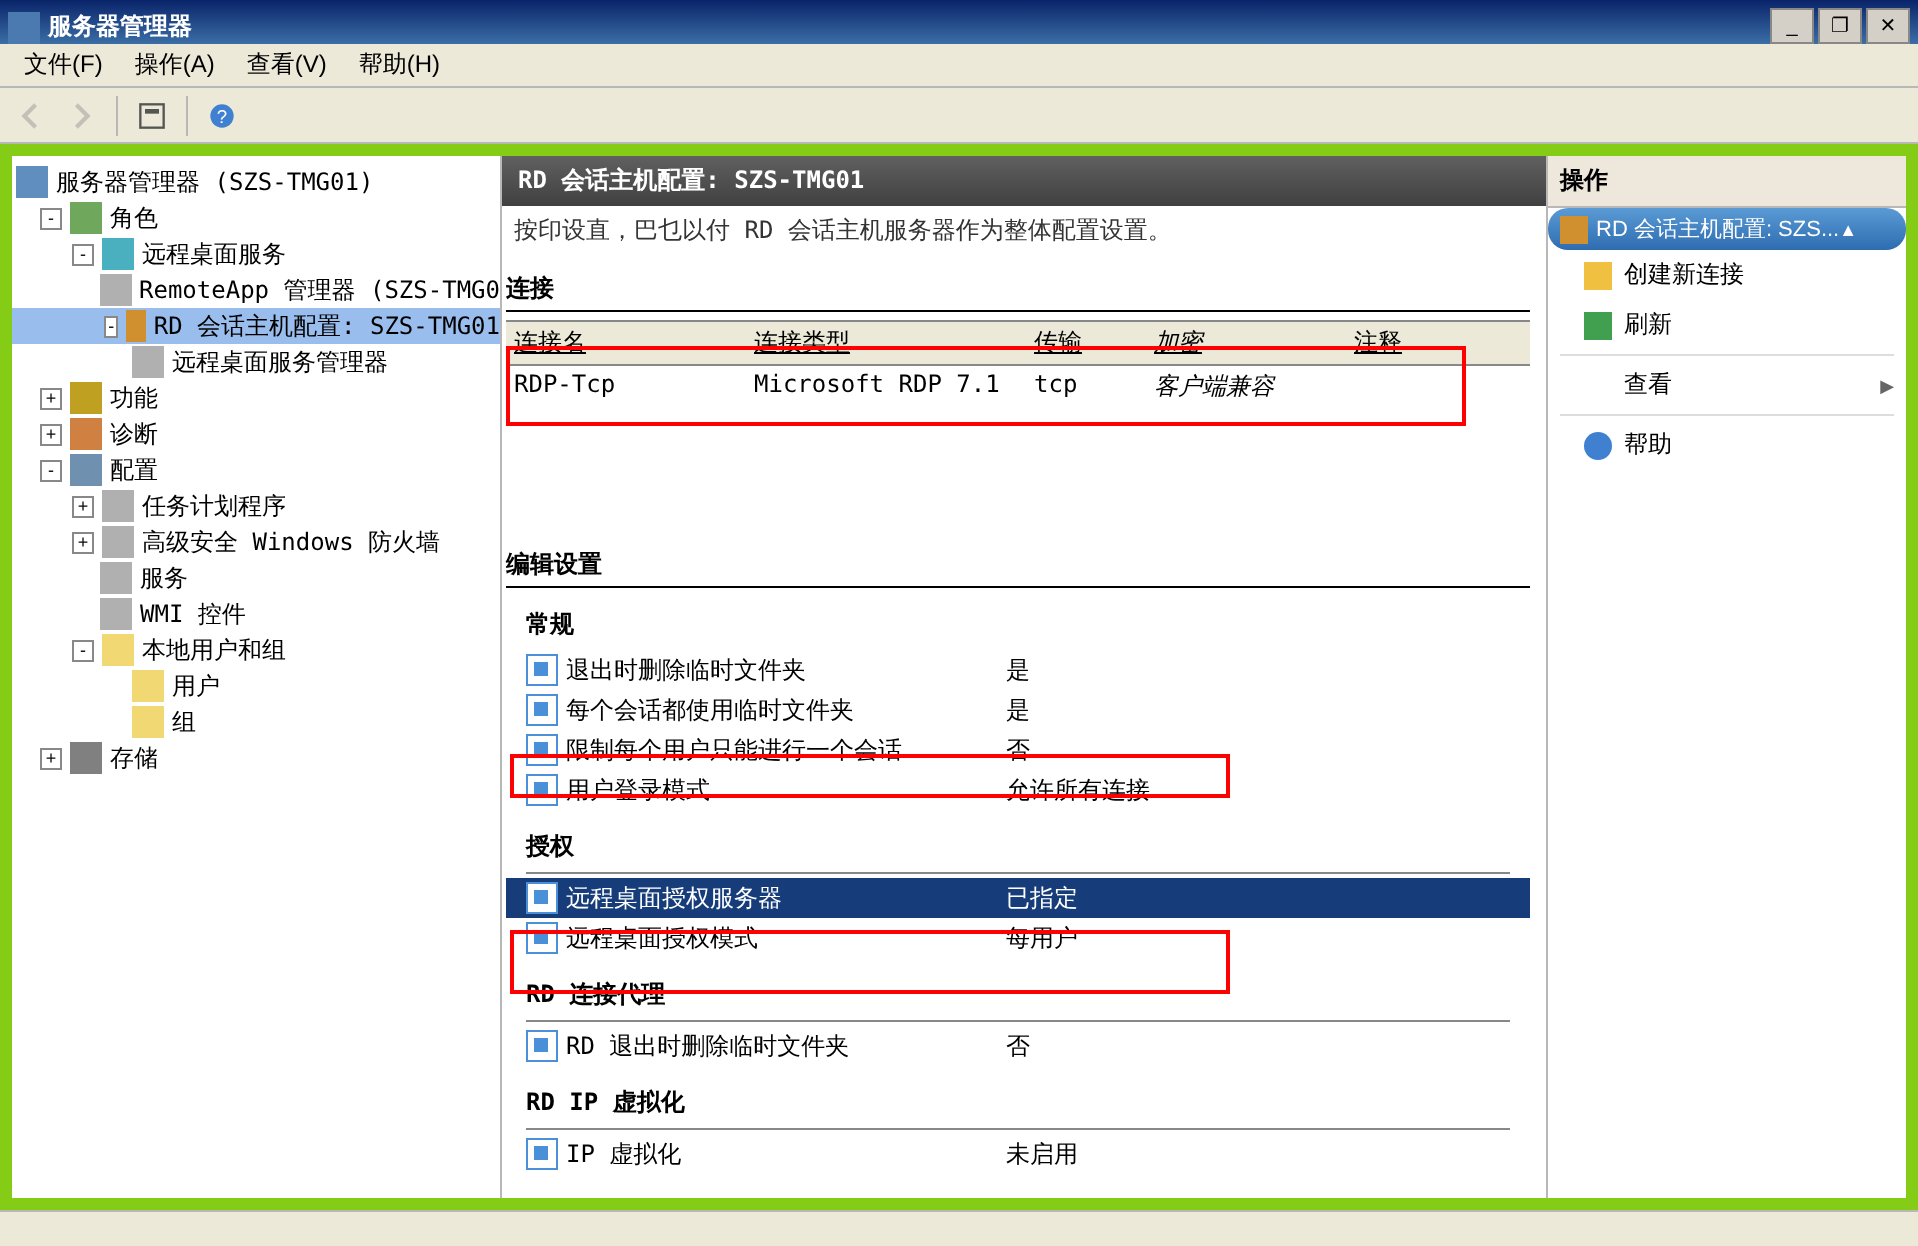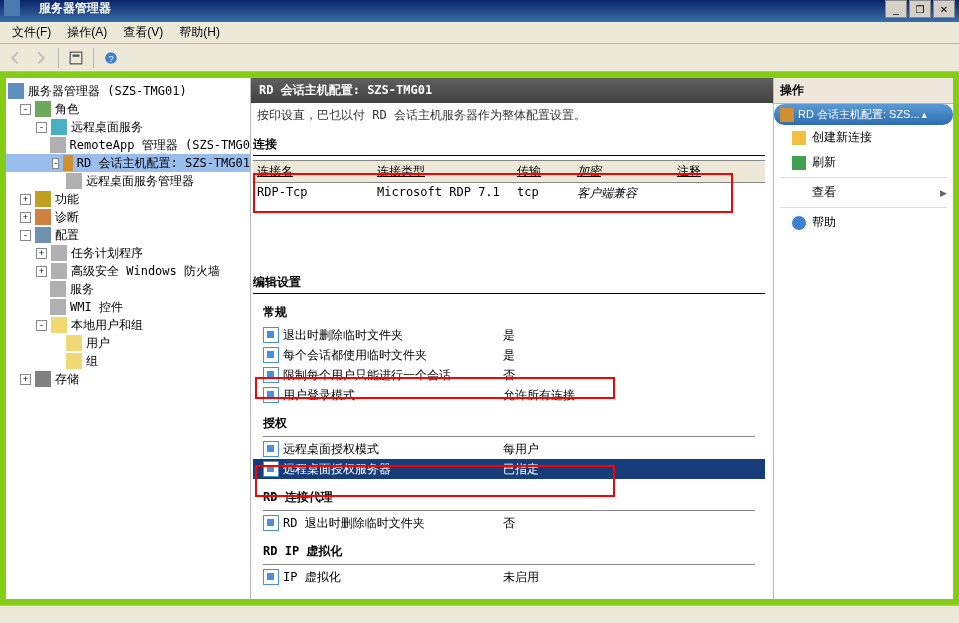--- a/index.html
+++ b/index.html
@@ -1,18 +1,18 @@
 <!DOCTYPE html>
 <html><head>
 <meta charset="utf-8">
 <style>
   * { box-sizing: border-box; margin: 0; padding: 0; }
   body { font-family: "Microsoft YaHei", SimSun, sans-serif; font-size: 12px; background: #fff; width: 959px; height: 623px; overflow: hidden; position: relative; }
   
-  .titlebar { background: linear-gradient(#0a246a, #3a6ea5); color: #fff; height: 22px; display: flex; align-items: flex-start; padding: 0 4px; gap: 15px; }
+  .titlebar { background: linear-gradient(#0a246a, #3a6ea5); color: #fff; height: 22px; display: flex; align-items: flex-end; padding: 0 4px; }
   .titlebar-icon { width: 16px; height: 16px; background: #4a7ab0; margin-right: 4px; display: inline-block; }
   .titlebar-text { flex: 1; font-weight: bold; }
   .window-controls { display: flex; gap: 2px; }
   .winbtn { width: 22px; height: 18px; background: #d4d0c8; border: 1px solid #888; font-size: 10px; display:flex; align-items:center; justify-content:center; cursor:pointer; color:#000;}
   
   .menubar { background: #ece9d8; border-bottom: 1px solid #b8b8b8; height: 22px; display: flex; align-items: center; padding: 0 4px; }
   .menu-item { padding: 2px 8px; cursor: pointer; }
   
   .toolbar { background: #ece9d8; border-bottom: 1px solid #b8b8b8; height: 28px; display:flex; align-items:center; padding:0 4px; gap:4px;}
   .toolbtn { width:22px; height:22px; border:1px solid #ece9d8; display:flex; align-items:center; justify-content:center; cursor:pointer;}
@@ -257,29 +257,29 @@
         <span class="setting-value">否</span>
       </div>
       <div class="setting-row">
         <span class="sicon"></span>
         <span class="setting-label">用户登录模式</span>
         <span class="setting-value">允许所有连接</span>
       </div>
 
       <div class="subsection-title">授权</div>
       <div class="hr-line"></div>
+      <div class="setting-row selected">
+        <span class="sicon"></span>
+        <span class="setting-label">远程桌面授权服务器</span>
+        <span class="setting-value">已指定</span>
+      </div>
       <div class="setting-row">
         <span class="sicon"></span>
         <span class="setting-label">远程桌面授权模式</span>
         <span class="setting-value">每用户</span>
-      </div>
-      <div class="setting-row selected">
-        <span class="sicon"></span>
-        <span class="setting-label">远程桌面授权服务器</span>
-        <span class="setting-value">已指定</span>
       </div>
 
       <div class="subsection-title">RD 连接代理</div>
       <div class="hr-line"></div>
       <div class="setting-row">
         <span class="sicon"></span>
         <span class="setting-label">RD 退出时删除临时文件夹</span>
         <span class="setting-value">否</span>
       </div>
 

